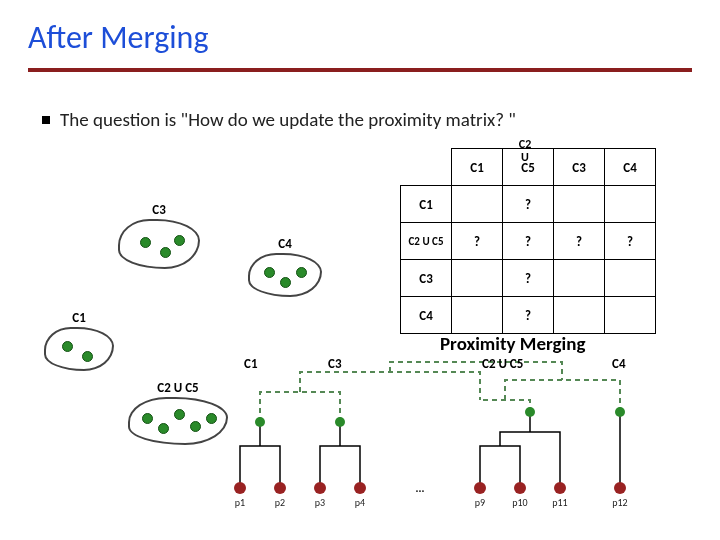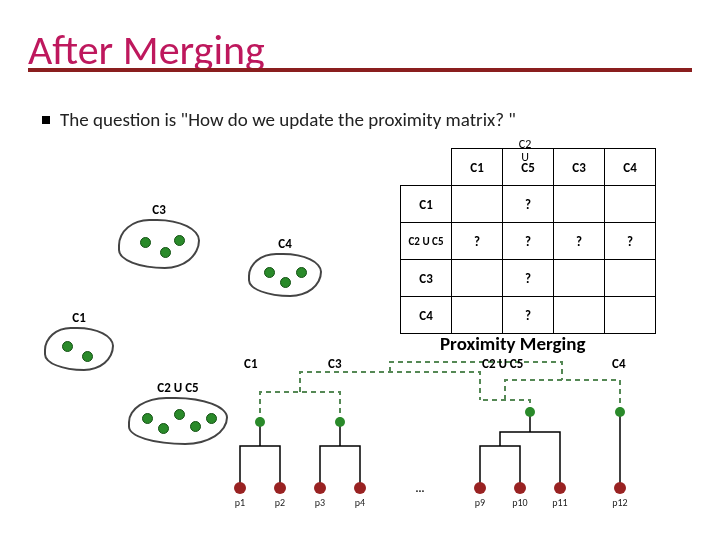--- a/index.html
+++ b/index.html
@@ -13,23 +13,22 @@
   }
   .slide {
     position: relative;
     width: 720px;
     height: 540px;
   }
   .title {
     position: absolute;
     left: 28px;
     top: 18px;
-    font-size: 42px;
-    color: #be185d;
-    margin-top: 6px;
+    font-size: 32px;
+    color: #1d4ed8;
   }
   .title-underline {
     position: absolute;
     left: 28px;
     top: 68px;
     width: 664px;
     height: 4px;
     background: #8a1e1e;
   }
   .bullet-row {
@@ -179,21 +178,21 @@
     <div class="cloud-label">C2 U C5</div>
     <div class="cloud-body" style="width:96px;height:44px;">
       <div class="dot" style="left:12px;top:14px;"></div>
       <div class="dot" style="left:28px;top:24px;"></div>
       <div class="dot" style="left:44px;top:10px;"></div>
       <div class="dot" style="left:60px;top:22px;"></div>
       <div class="dot" style="left:76px;top:14px;"></div>
     </div>
   </div>
 
-  <div style="position:absolute; left:501px; top:138px; width:48px; text-align:center; font-size:12px; font-weight:normal; line-height:1.05;">C2<br>U</div>
+  <div style="position:absolute; left:501px; top:138px; width:48px; text-align:center; font-size:12px; font-weight:bold; line-height:1.05;">C2<br>U</div>
 
   <table class="matrix">
     <tbody>
         <tr>
       <th class="corner" style="border-top:none;border-left:none;"></th>
       <th>C1</th>
       <th>C5</th>
       <th>C3</th>
       <th>C4</th>
     </tr>

